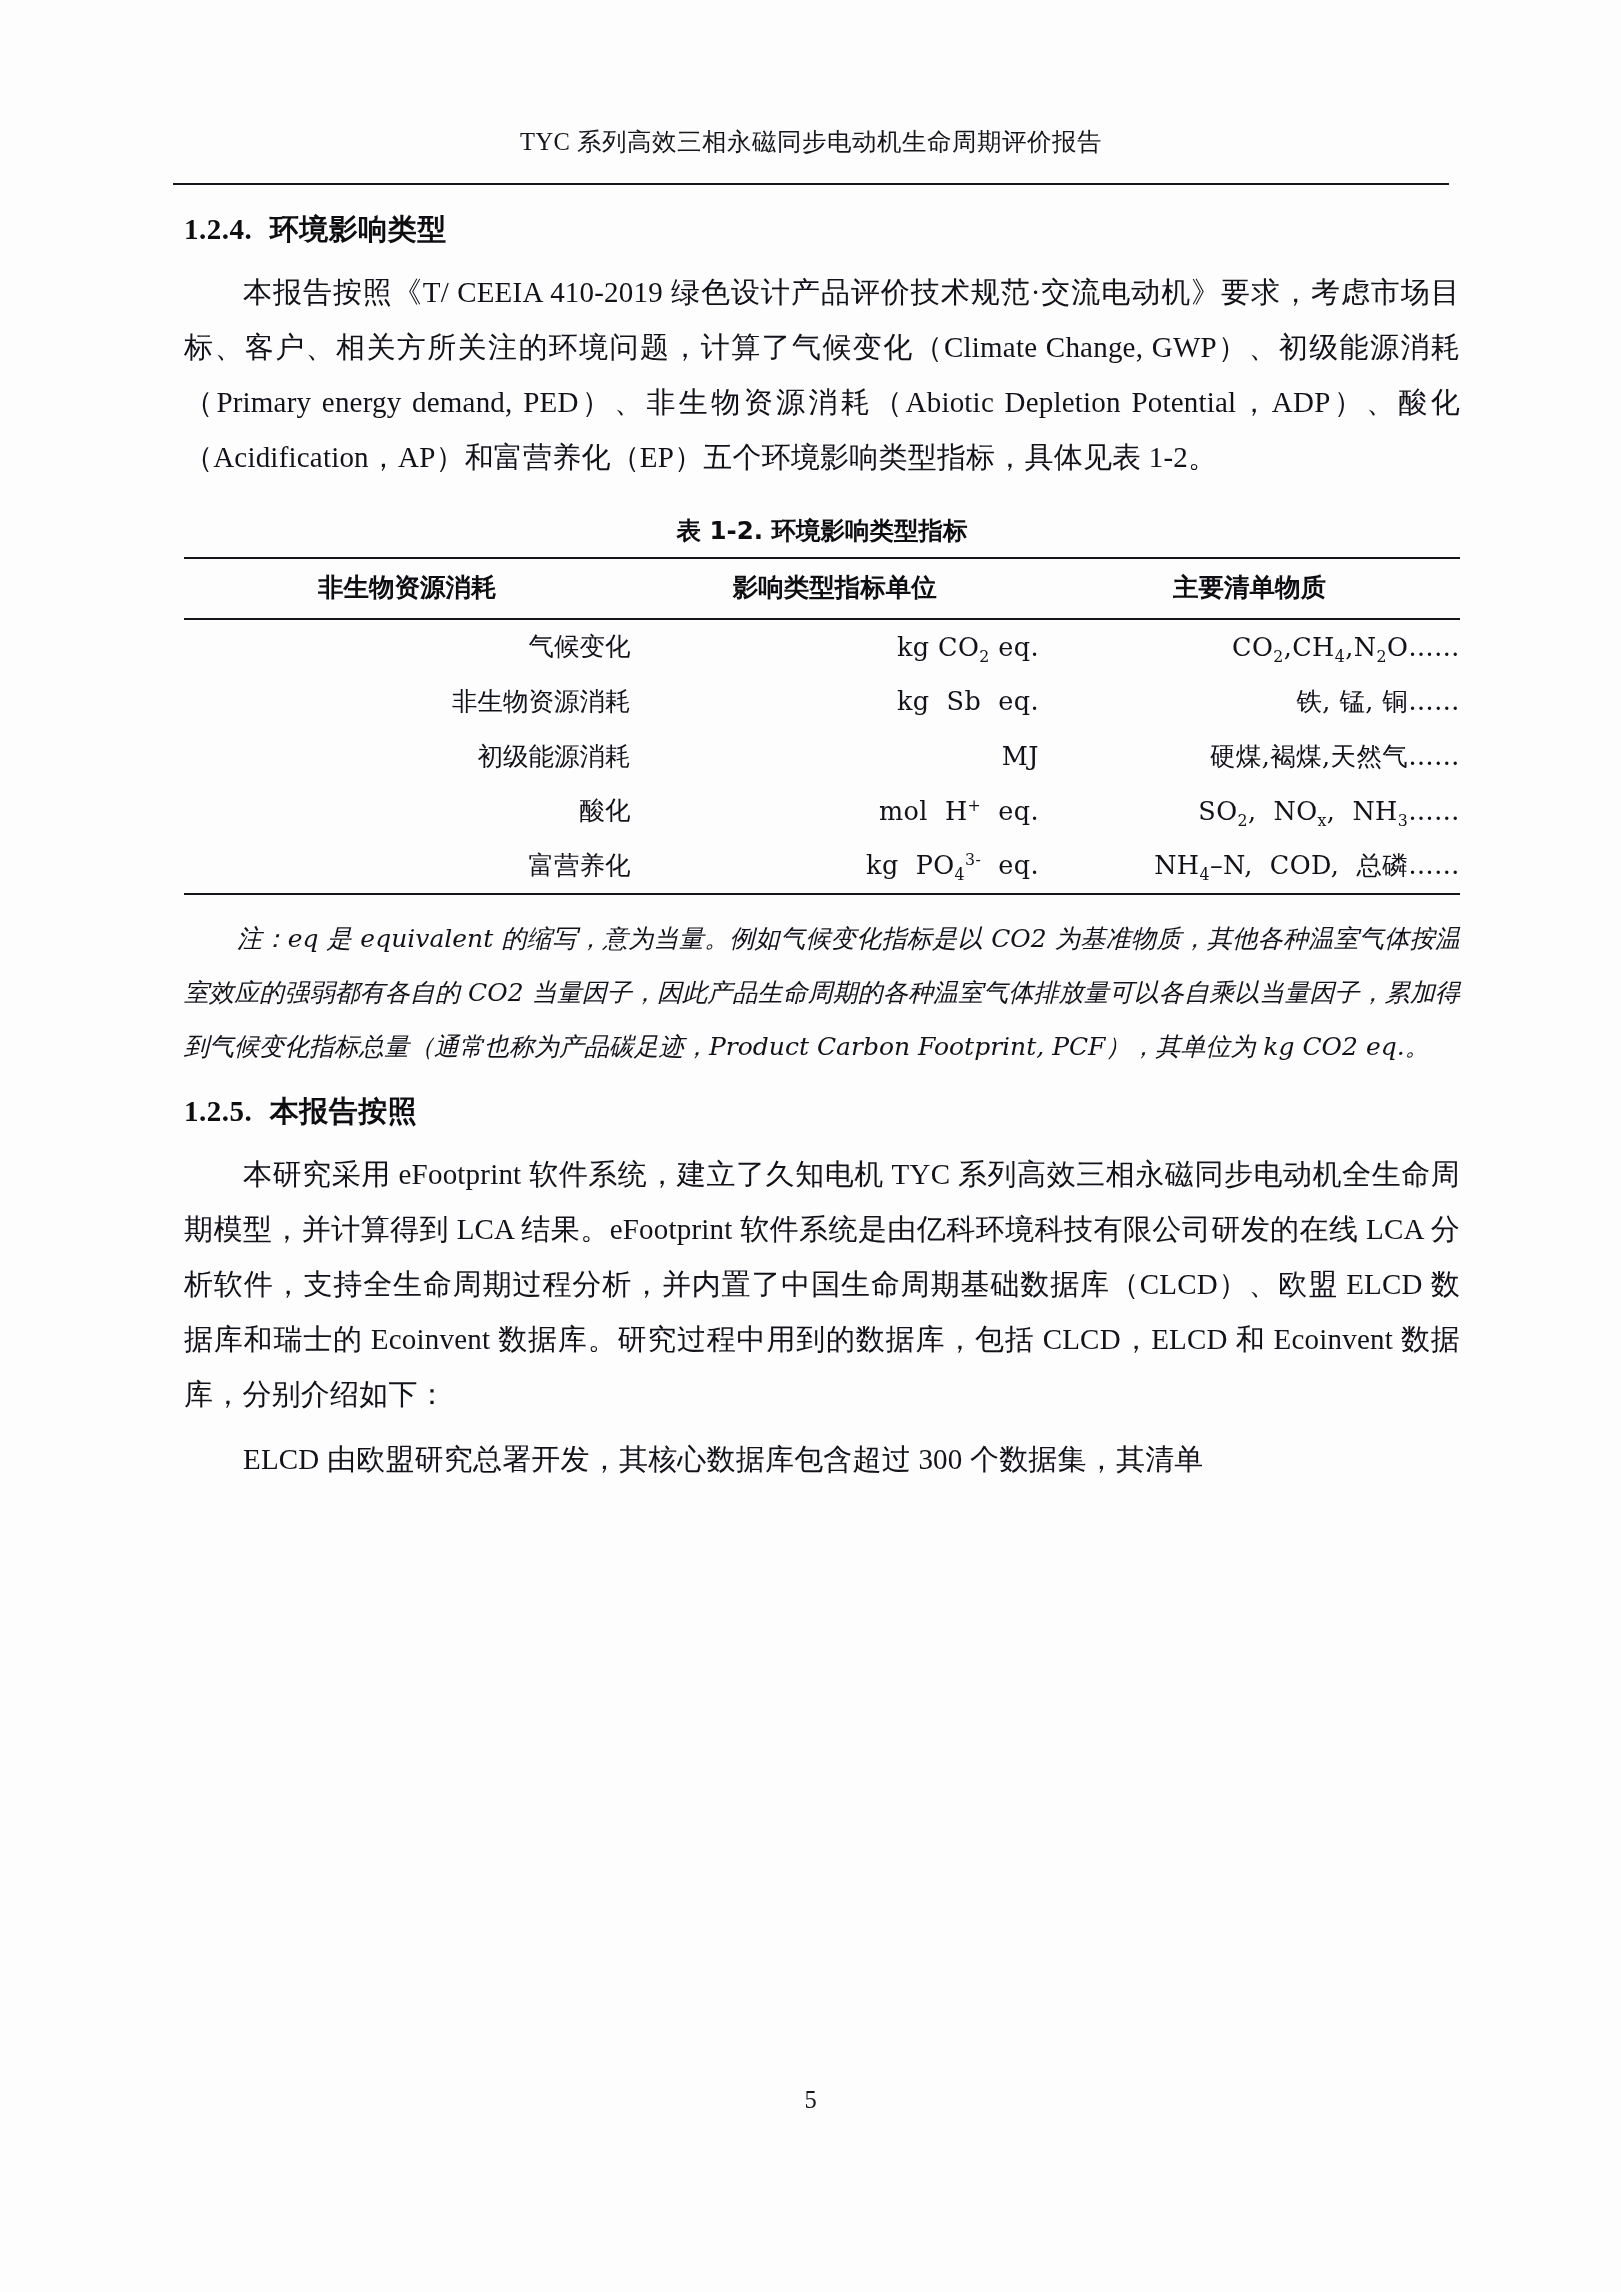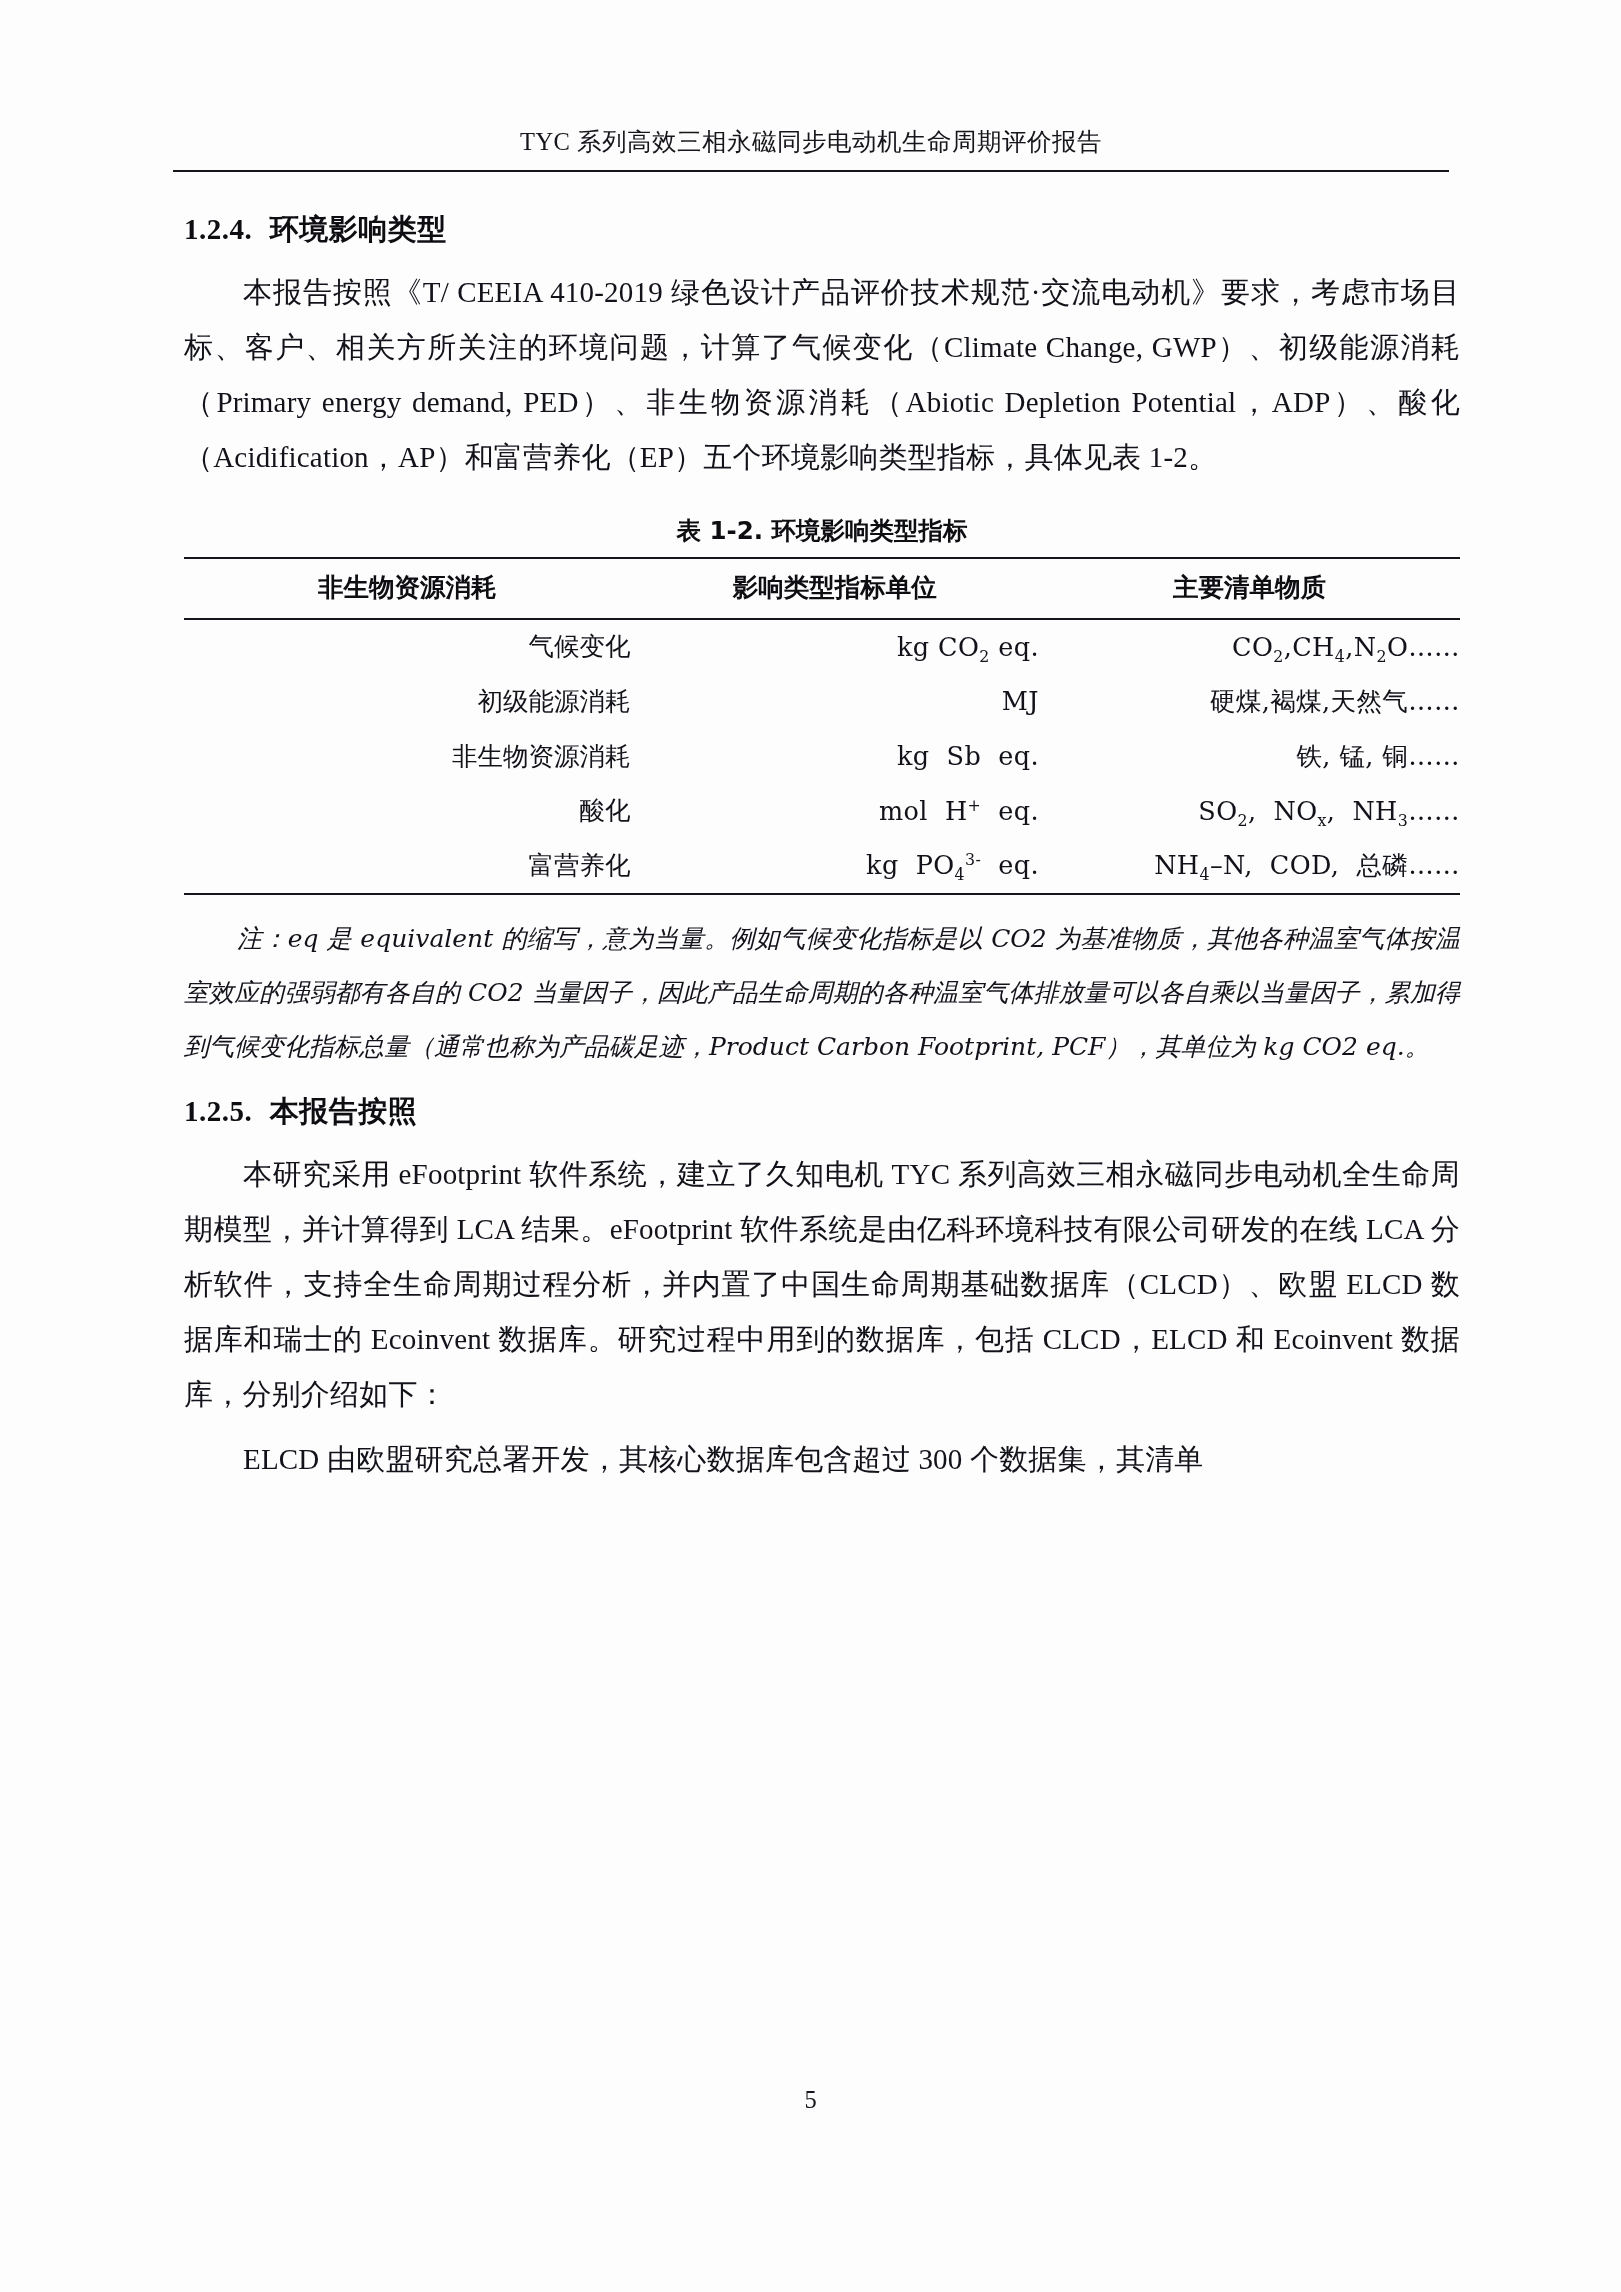--- a/index.html
+++ b/index.html
@@ -24,21 +24,21 @@
     left: 173px;
     top: 125px;
     width: 1276px;
   }
   .header-title {
     text-align: center;
     font-family: "Liberation Serif", "DejaVu Serif", serif;
     font-size: 24.5px;
     letter-spacing: 0.5px;
     color: #15151b;
-    padding-bottom: 12px;
+    padding-bottom: 25px;
   }
   .header-rule {
     border-bottom: 2.9px solid #15151b;
     width: 100%;
   }
 
   
   .content {
     position: absolute;
     left: 184px;
@@ -173,30 +173,30 @@
           <th class="col-c">主要清单物质</th>
         </tr>
       </thead>
       <tbody>
         <tr>
           <td>气候变化</td>
           <td class="mono-ish">kg CO<sub>2</sub> eq.</td>
           <td class="mono-ish">CO<sub>2</sub>,CH<sub>4</sub>,N<sub>2</sub>O……</td>
         </tr>
         <tr>
+          <td>非生物资源消耗</td>
+          <td class="mono-ish">kg&nbsp; Sb&nbsp; eq.</td>
+          <td class="mono-ish">铁, 锰, 铜……</td>
+        </tr>
+        <tr>
           <td>初级能源消耗</td>
           <td class="mono-ish">MJ</td>
           <td class="mono-ish">硬煤,褐煤,天然气……</td>
         </tr>
         <tr>
-          <td>非生物资源消耗</td>
-          <td class="mono-ish">kg&nbsp; Sb&nbsp; eq.</td>
-          <td class="mono-ish">铁, 锰, 铜……</td>
-        </tr>
-        <tr>
           <td>酸化</td>
           <td class="mono-ish">mol&nbsp; H<sup>+</sup>&nbsp; eq.</td>
           <td class="mono-ish">SO<sub>2</sub>,&nbsp; NO<sub>x</sub>,&nbsp; NH<sub>3</sub>……</td>
         </tr>
         <tr>
           <td>富营养化</td>
           <td class="mono-ish">kg&nbsp; PO<sub>4</sub><sup>3-</sup>&nbsp; eq.</td>
           <td class="mono-ish">NH<sub>4</sub>–N,&nbsp; COD,&nbsp; 总磷……</td>
         </tr>
       </tbody>

